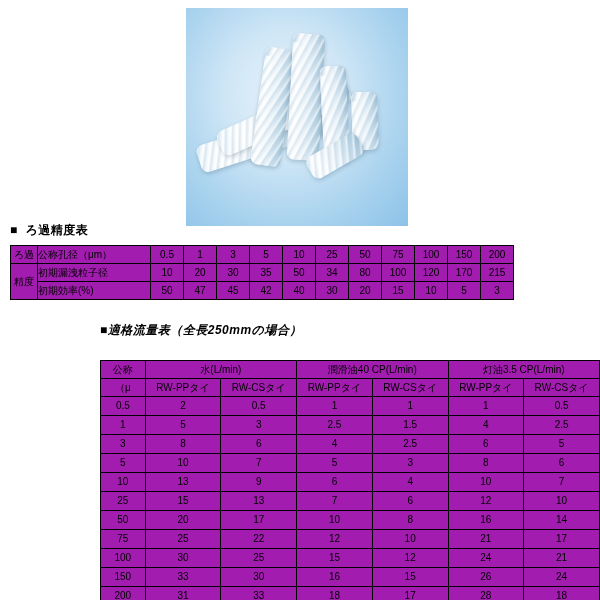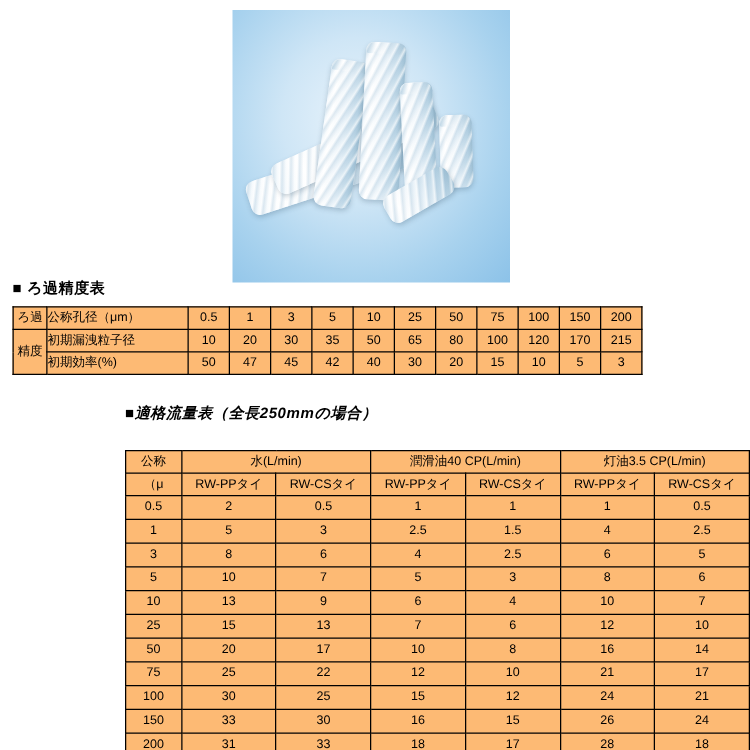--- a/index.html
+++ b/index.html
@@ -58,21 +58,21 @@
     position: absolute;
     font-size: 12px;
     font-weight: bold;
     letter-spacing: 0.5px;
   }
 
   
   table {
     border-collapse: collapse;
     position: absolute;
-    background: #fdba74;
+    background: #a21caf;
   }
   table td, table th {
     border: 1px solid #000000;
     font-size: 10px;
     font-weight: normal;
     text-align: center;
     padding: 0;
     height: 17px;
     line-height: 17px;
     white-space: nowrap;
@@ -115,21 +115,21 @@
   </div>
   <div class="cart" style="left:166px; top:84px; width:26px; height:58px; transform:rotate(-2deg);">
     <div class="cap"></div>
     <div class="ribs"></div>
   </div>
   <div class="cart" style="left:120px; top:136px; width:58px; height:24px; transform:rotate(-30deg);">
     <div class="ribs"></div>
   </div>
 </div>
 
-<div class="heading" style="left:10px; top:222px;">■ ろ過精度表</div>
+<div class="heading" style="left:10px; top:222px;font-family:Liberation Mono, monospace;">■ ろ過精度表</div>
 <div class="heading" style="left:100px; top:322px;font-style:italic;">■適格流量表（全長250mmの場合）</div>
 
 <table id="accuracy-table">
   <tbody>
       <tr>
     <td class="lbl-v">ろ過</td>
     <td class="lbl-h">公称孔径（μm）</td>
     <td class="val">0.5</td>
     <td class="val">1</td>
     <td class="val">3</td>
@@ -143,21 +143,21 @@
     <td class="val">200</td>
   </tr>
   <tr>
     <td class="lbl-v" rowspan="2">精度</td>
     <td class="lbl-h">初期漏洩粒子径</td>
     <td class="val">10</td>
     <td class="val">20</td>
     <td class="val">30</td>
     <td class="val">35</td>
     <td class="val">50</td>
-    <td class="val">65</td>
+    <td class="val">34</td>
     <td class="val">80</td>
     <td class="val">100</td>
     <td class="val">120</td>
     <td class="val">170</td>
     <td class="val">215</td>
   </tr>
   <tr>
     <td class="lbl-h">初期効率(%)</td>
     <td class="val">50</td>
     <td class="val">47</td>

